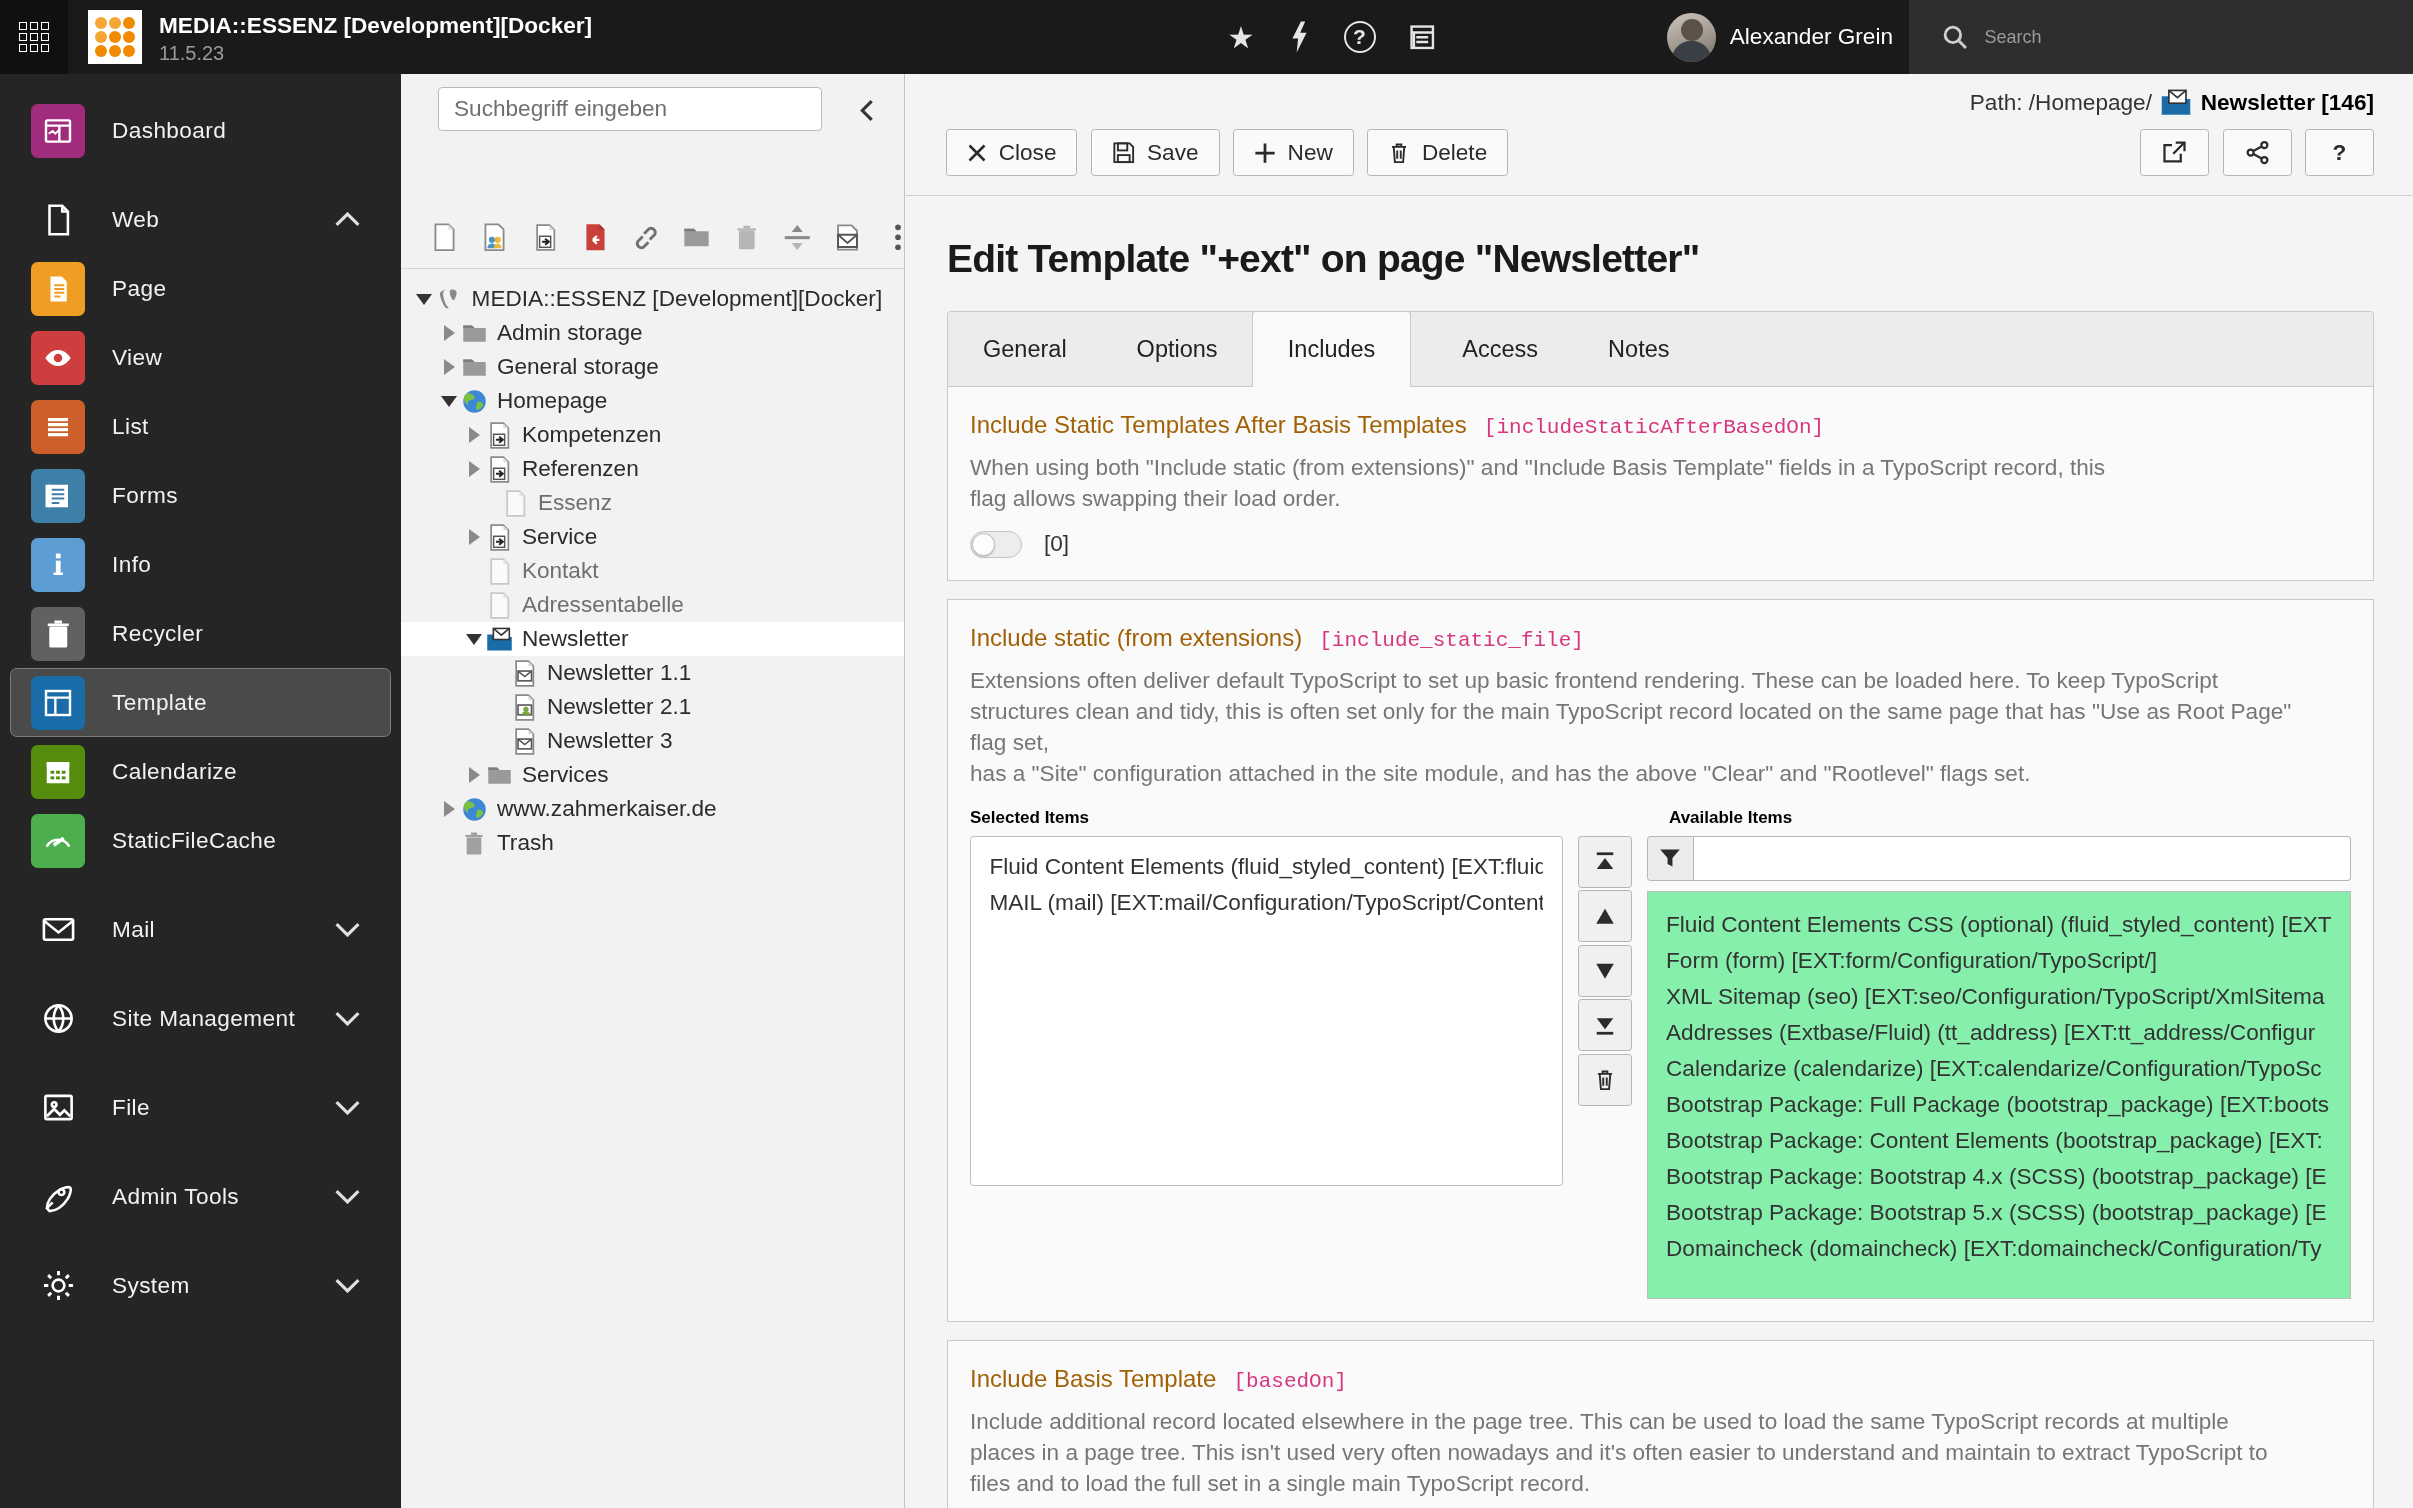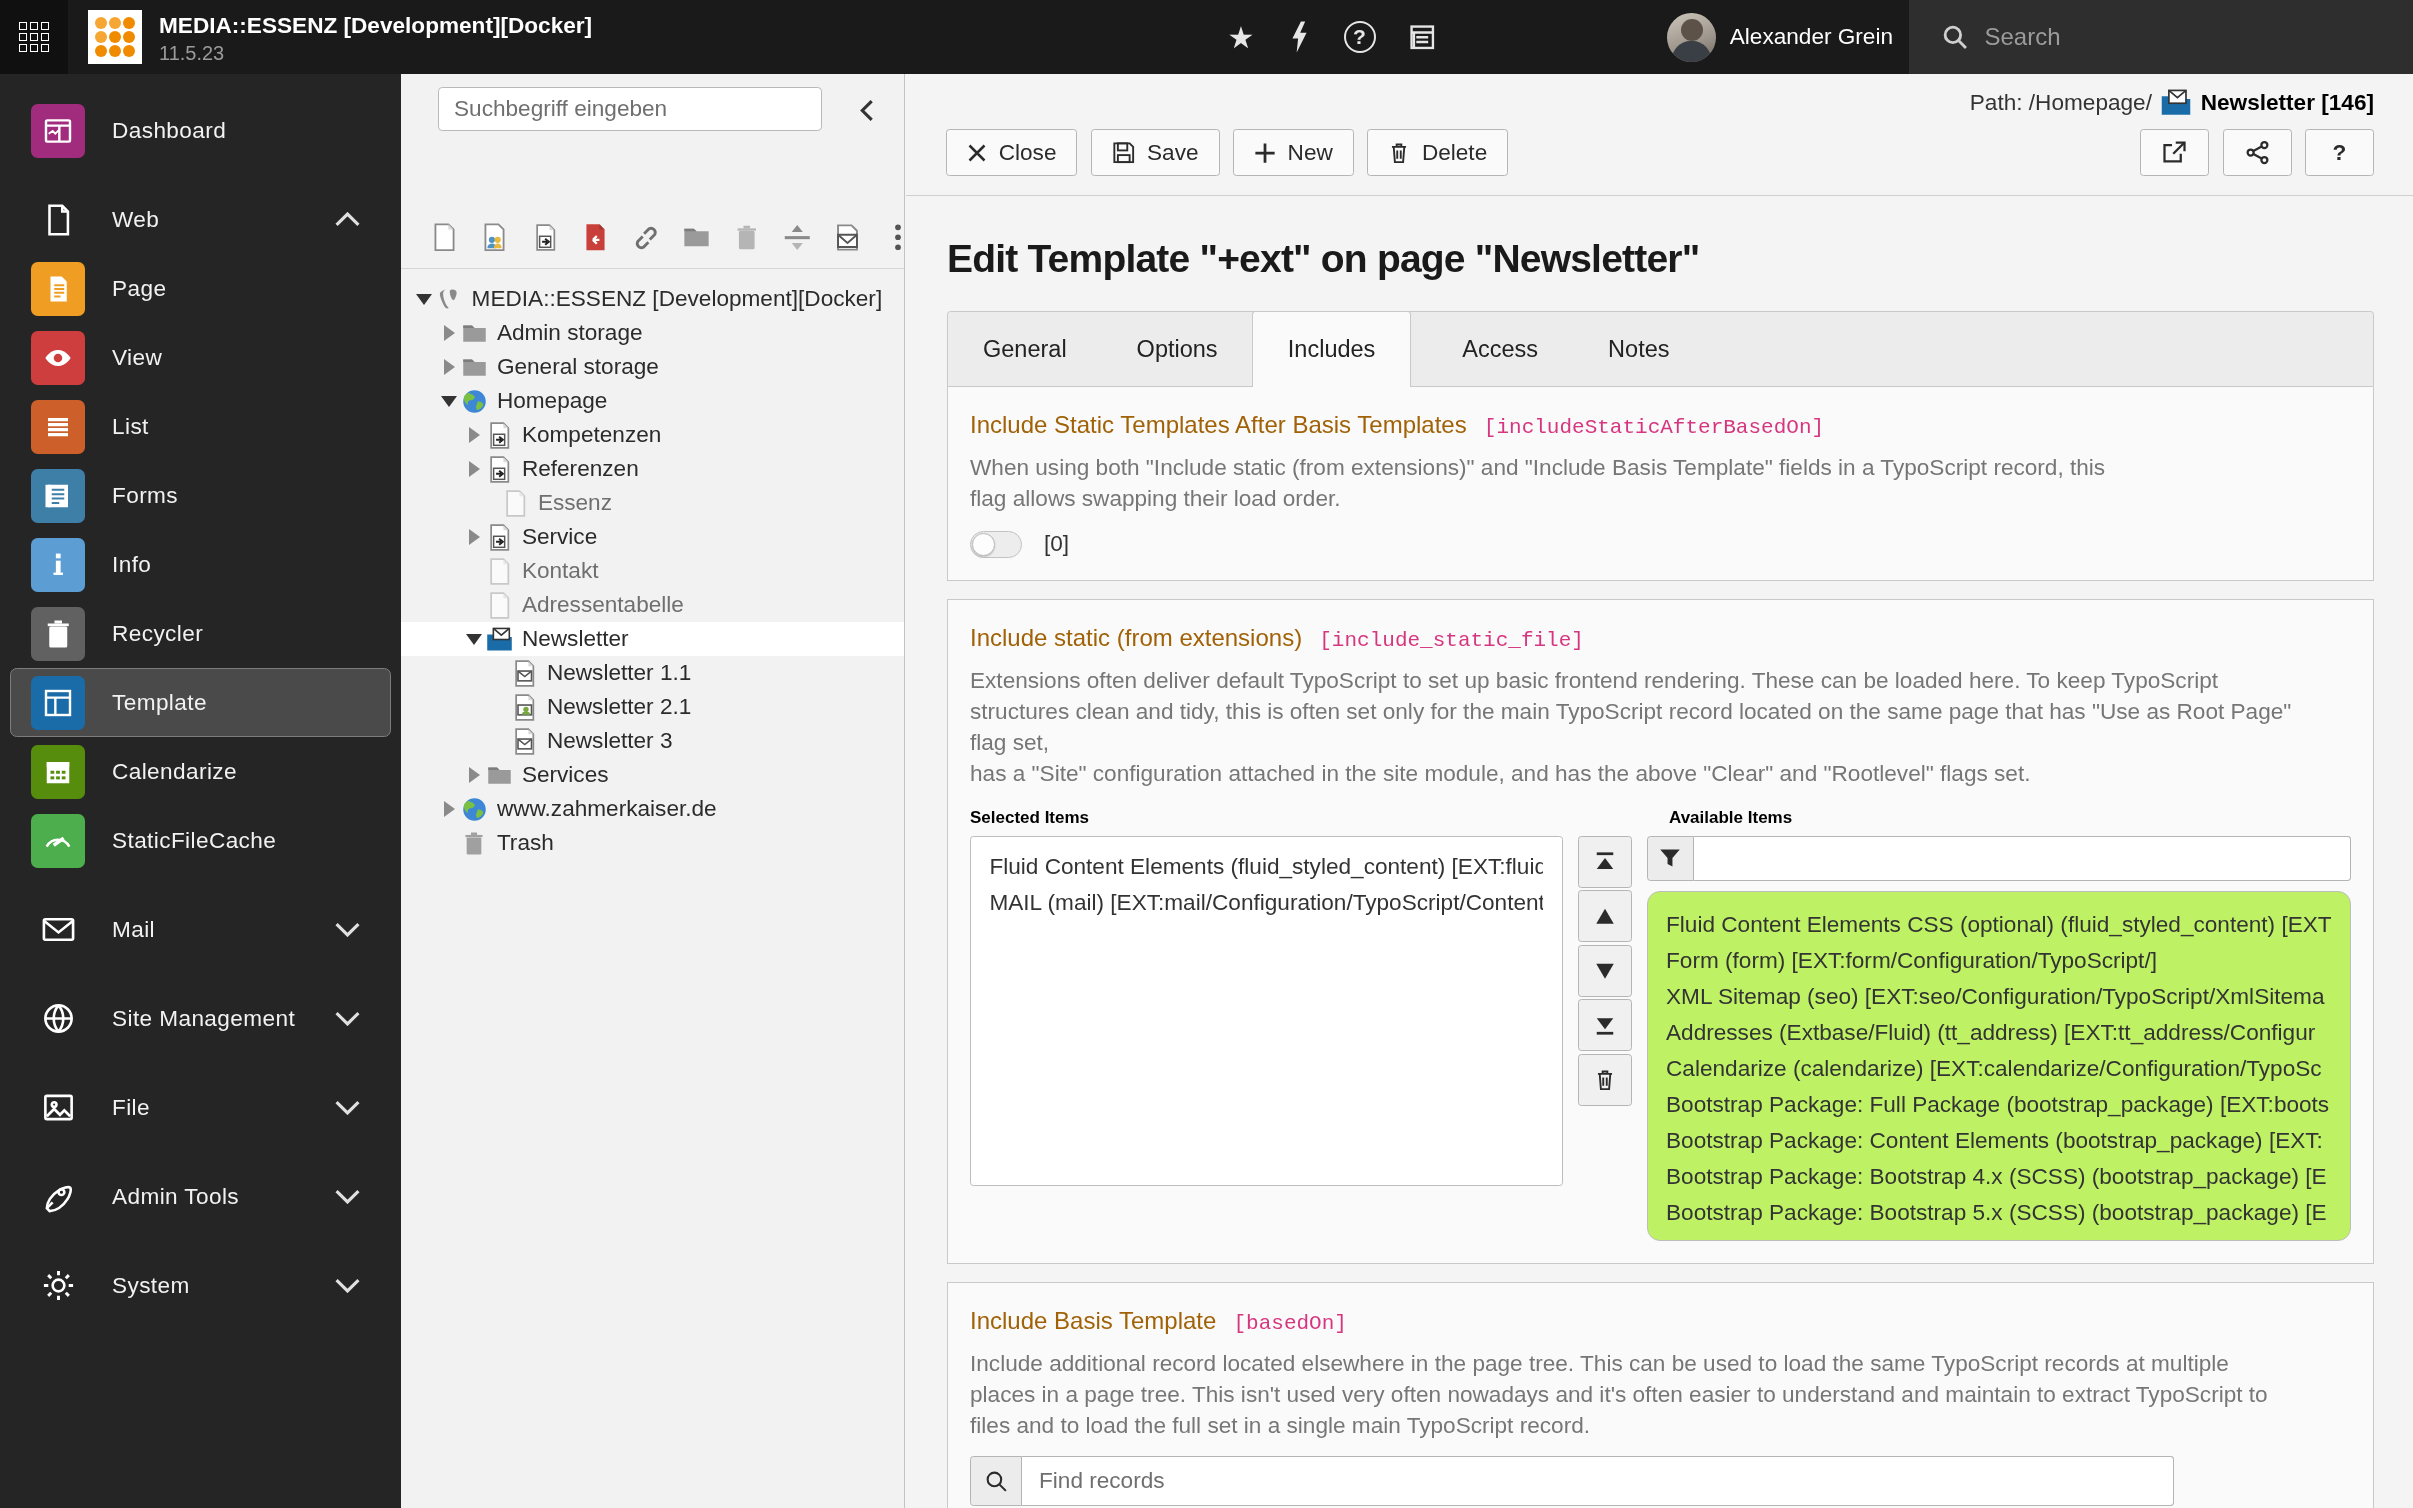--- a/index.html
+++ b/index.html
@@ -25,21 +25,21 @@
   .tb-help { width:32px; height:32px; border:2.5px solid #e6e6e6; border-radius:50%;
     font-size:21px; font-weight:bold; display:flex; align-items:center; justify-content:center; }
   .tb-user { position:absolute; right:520px; top:0; height:74px; display:flex; align-items:center; gap:13.4px; cursor:pointer; }
   .avatar { width:49px; height:49px; border-radius:50%; overflow:hidden; position:relative;
     background:linear-gradient(160deg,#cdc6bb 0%,#9d958b 60%,#6f6961 100%); }
   .avatar:before { content:""; position:absolute; left:13.4px; top:6.7px; width:22px; height:22px; border-radius:50%; background:#5d5248; }
   .avatar:after { content:""; position:absolute; left:5px; top:28.5px; width:39px; height:22px; border-radius:18.4px 18.4px 0 0; background:#3a3f45; }
   .tb-username { color:#fff; font-size:22.6px; }
   .tb-search { position:absolute; left:1909px; top:0; width:504px; height:74px; background:#2e2e2e;
     display:flex; align-items:center; gap:15px; padding-left:32px; cursor:text; }
-  .tb-search span { color:#9b9b9b; font-size:24px; }
+  .tb-search span { color:#9b9b9b; font-size:18px; }
 
   
   .sidebar { position:absolute; left:0; top:74px; width:401px; bottom:0; background:#252525; padding-top:22px; }
   .side-item { height:69px; display:flex; align-items:center; position:relative; cursor:pointer;
     margin:0 10px; padding-left:20px; border:0.8px solid transparent; border-radius:6.7px; }
   .side-item.grp { margin-top:20px; }
   .side-item.sel { background:#4a4a4a; border-color:#7c7c7c; }
   .mod-icon { width:54px; height:54px; border-radius:6.7px; display:flex; align-items:center; justify-content:center; flex:0 0 54px; }
   .grp-icon { width:54px; height:54px; display:flex; align-items:center; justify-content:center; flex:0 0 54px; }
   .side-label { color:#f2f2f2; font-size:22.6px; margin-left:27px; letter-spacing:0.4px; }
@@ -108,21 +108,21 @@
     padding:11.7px 18.4px; overflow:hidden; }
   .selbox div, .avail-list div { font-size:22.6px; color:#333; line-height:36px; white-space:nowrap; overflow:hidden; }
   .stack { width:54px; margin-left:15px; display:flex; flex-direction:column; gap:2.5px; }
   .stack .btn { width:54px; height:52px; padding:0; justify-content:center; background:#f0f0f0; }
   .availcol { margin-left:15px; flex:1; }
   .filterrow { display:flex; height:45px; }
   .filterbtn { width:47px; height:45px; background:#ececec; border:0.8px solid #b5b5b5; border-radius:3.4px 0 0 3.4px;
     display:flex; align-items:center; justify-content:center; cursor:pointer; }
   .filterinput { flex:1; height:45px; border:0.8px solid #b5b5b5; border-left:none; border-radius:0 3.4px 3.4px 0;
     background:#fff; font-size:22.6px; padding:0 13.4px; font-family:"Liberation Sans",sans-serif; }
-  .avail-list { margin-top:10px; height:350px; background:#bef264; border:0.8px solid #bdbdbd; border-radius:13px;
+  .avail-list { margin-top:10px; height:408px; background:#86efac; border:0.8px solid #bdbdbd; border-radius:0;
     padding:15px 18.4px 0 18.4px; overflow:hidden; }
 
   .findrow { margin-top:15px; display:flex; width:1204px; height:50px; }
   .findbtn { width:52px; background:#ececec; border:0.8px solid #b5b5b5; border-radius:3.4px 0 0 3.4px;
     display:flex; align-items:center; justify-content:center; cursor:pointer; }
   .findinput { flex:1; border:0.8px solid #b5b5b5; border-left:none; border-radius:0 3.4px 3.4px 0; background:#fff;
     font-size:22.6px; padding:0 17px; font-family:"Liberation Sans",sans-serif; color:#444; }
   .findinput::placeholder { color:#6f6f6f; }
 </style>
 </head>

